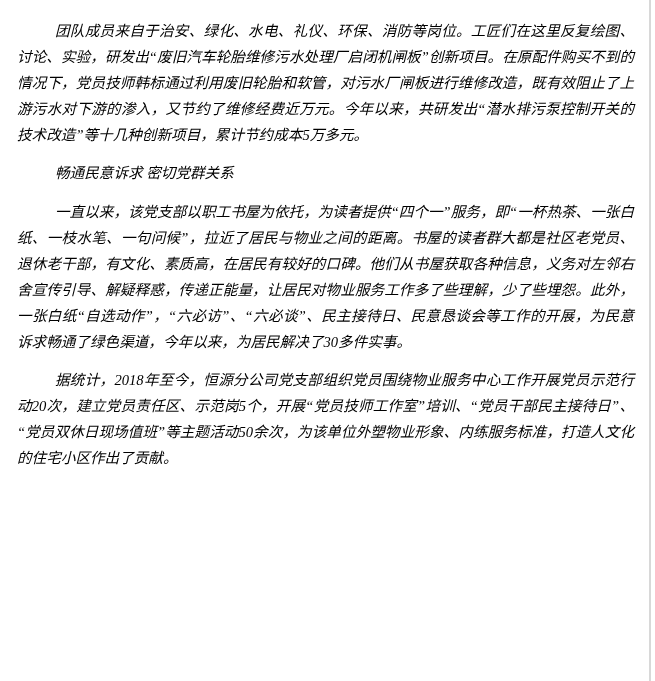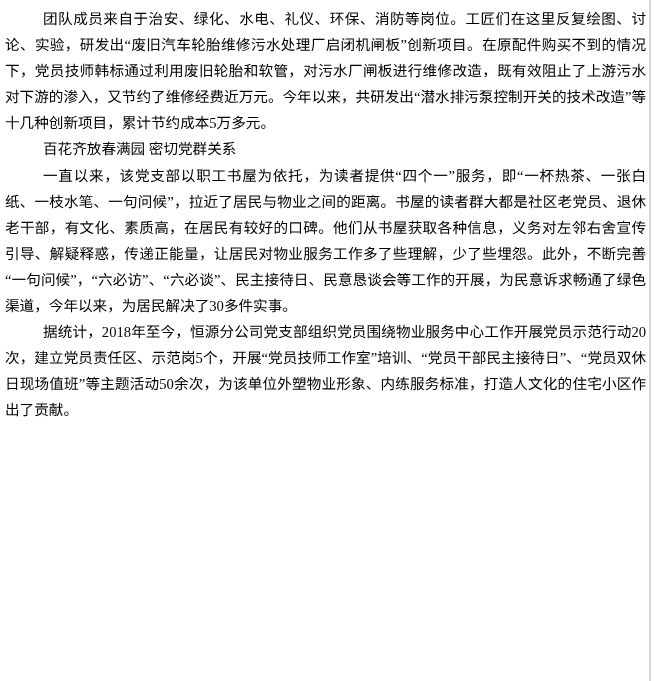--- a/index.html
+++ b/index.html
@@ -25,40 +25,41 @@
     left: 5px;
     width: 641px;
     color: #000000;
     font-size: 14.6px;
     line-height: 26.1px;
     text-align: justify;
     text-justify: inter-ideograph;
     word-break: break-all;
   }
   .doc-text p {
-    margin: 0;
+    margin: 12px;
     padding: 0;
     text-indent: 38px;
+    font-style: italic;
   }
   .doc-text p.section-heading {
     font-weight: normal; 
   }
   .edge-line {
     position: absolute;
     top: 0;
     right: 4px;
     width: 2px;
     height: 681px;
     background: #d8d8d8;
   }
 </style>
 </head>
 <body>
 
 <div class="page">
   <div class="doc-text">
     <p>团队成员来自于治安、绿化、水电、礼仪、环保、消防等岗位。工匠们在这里反复绘图、讨论、实验，研发出“废旧汽车轮胎维修污水处理厂启闭机闸板”创新项目。在原配件购买不到的情况下，党员技师韩标通过利用废旧轮胎和软管，对污水厂闸板进行维修改造，既有效阻止了上游污水对下游的渗入，又节约了维修经费近万元。今年以来，共研发出“潜水排污泵控制开关的技术改造”等十几种创新项目，累计节约成本5万多元。</p>
-    <p class="section-heading">百花齐放春满园 密切党群关系</p>
-    <p>一直以来，该党支部以职工书屋为依托，为读者提供“四个一”服务，即“一杯热茶、一张白纸、一枝水笔、一句问候”，拉近了居民与物业之间的距离。书屋的读者群大都是社区老党员、退休老干部，有文化、素质高，在居民有较好的口碑。他们从书屋获取各种信息，义务对左邻右舍宣传引导、解疑释惑，传递正能量，让居民对物业服务工作多了些理解，少了些埋怨。此外，不断完善“一句问候”，“六必访”、“六必谈”、民主接待日、民意恳谈会等工作的开展，为民意诉求畅通了绿色渠道，今年以来，为居民解决了30多件实事。</p>
+    <p class="section-heading">畅通民意诉求 密切党群关系</p>
+    <p>一直以来，该党支部以职工书屋为依托，为读者提供“四个一”服务，即“一杯热茶、一张白纸、一枝水笔、一句问候”，拉近了居民与物业之间的距离。书屋的读者群大都是社区老党员、退休老干部，有文化、素质高，在居民有较好的口碑。他们从书屋获取各种信息，义务对左邻右舍宣传引导、解疑释惑，传递正能量，让居民对物业服务工作多了些理解，少了些埋怨。此外，一张白纸“自选动作”，“六必访”、“六必谈”、民主接待日、民意恳谈会等工作的开展，为民意诉求畅通了绿色渠道，今年以来，为居民解决了30多件实事。</p>
     <p>据统计，2018年至今，恒源分公司党支部组织党员围绕物业服务中心工作开展党员示范行动20次，建立党员责任区、示范岗5个，开展“党员技师工作室”培训、“党员干部民主接待日”、“党员双休日现场值班”等主题活动50余次，为该单位外塑物业形象、内练服务标准，打造人文化的住宅小区作出了贡献。</p>
   </div>
   <div class="edge-line"></div>
 </div>
 
 </body></html>

